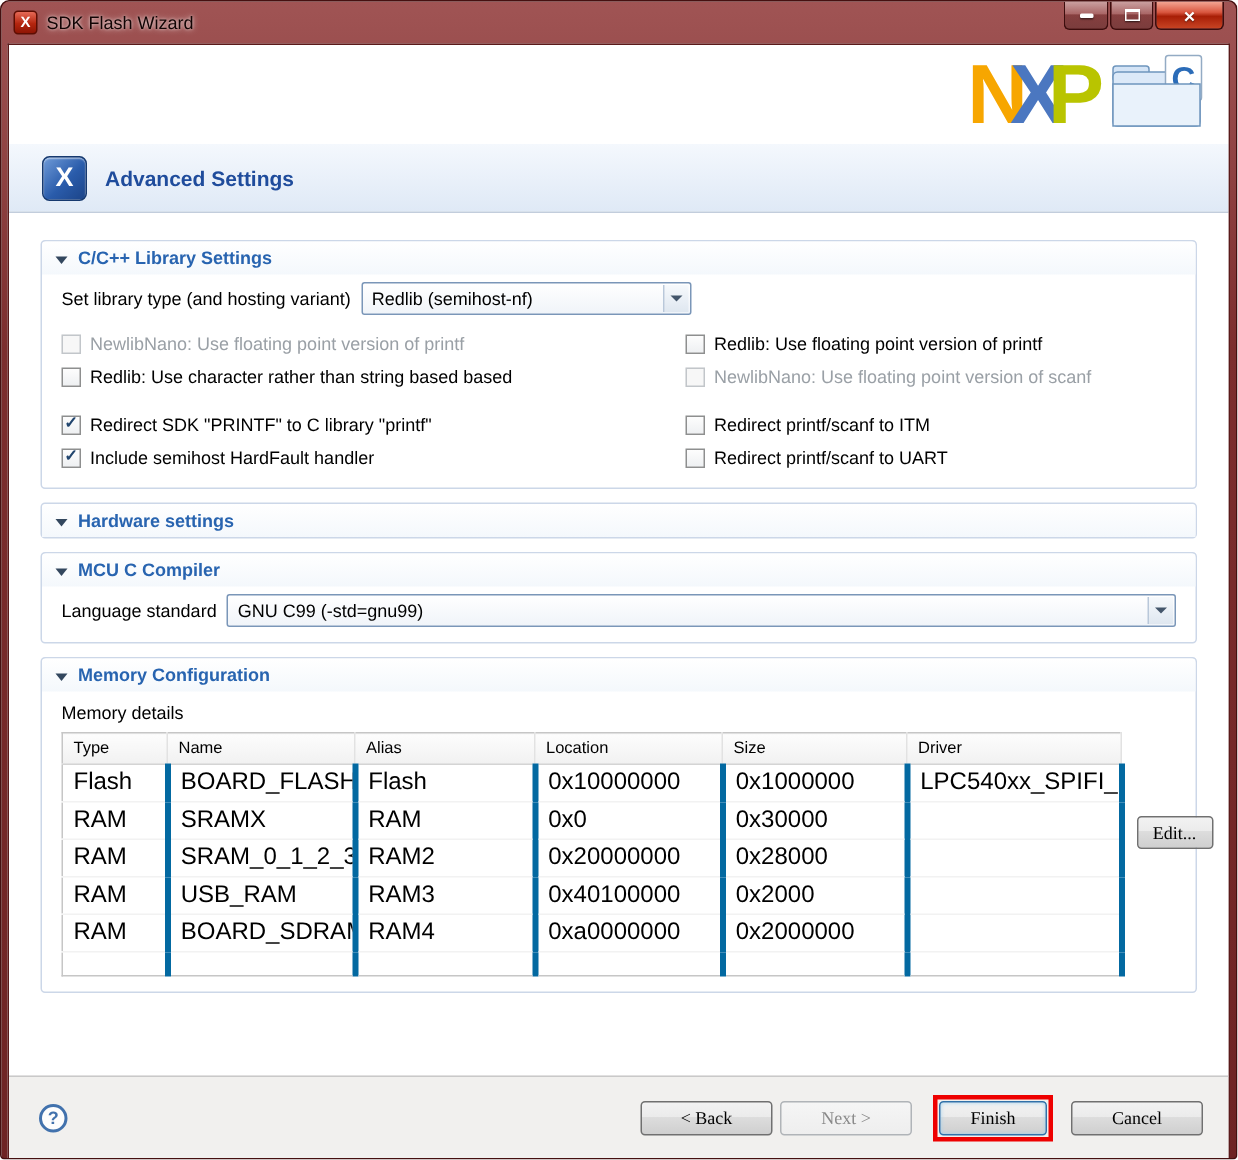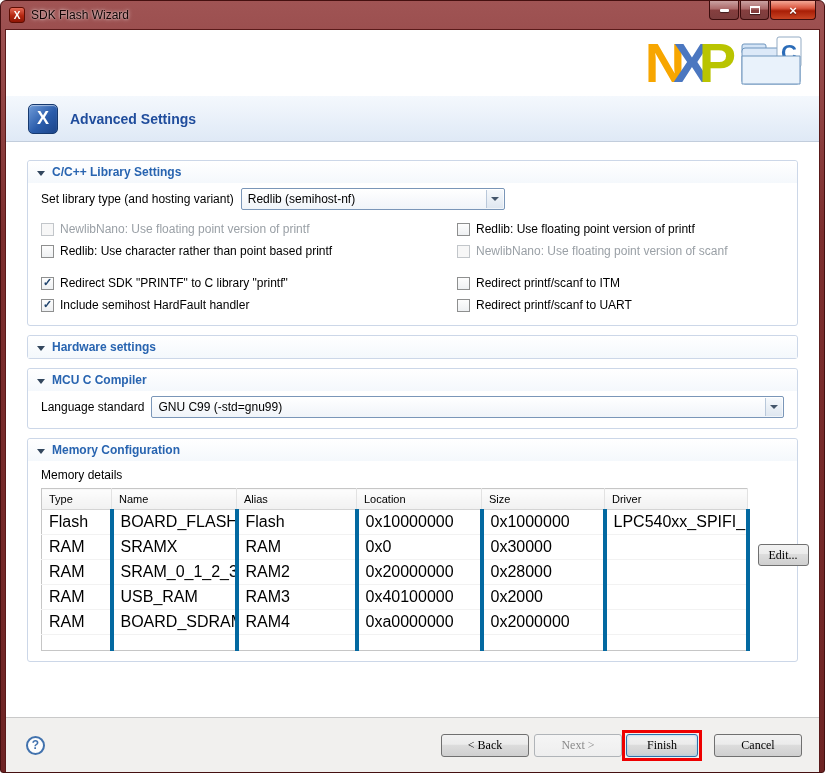--- a/index.html
+++ b/index.html
@@ -196,21 +196,21 @@
     width: 19px; height: 19px; border-radius: 50%;
     border: 2px solid #4272ad; color: #4272ad;
     font-weight: bold; font-size: 12px;
     display: flex; align-items: center; justify-content: center;
     background: #fdfdfd;
   }
   .footer .spacer { flex: 1; }
   .footer .btn { margin-left: 5px; }
   .finish-annotation {
     border: 3px solid #ee0000;
-    padding: 1px; 
+    padding: 1px; margin-left: 14px;
     display: inline-flex;
   }
   .finish-annotation .btn { margin-left: 0; min-width: 72px; }
   .cancel-gap { margin-left: 12px !important; }
 </style>
 </head>
 <body>
 
 <div class="window">
 
@@ -257,21 +257,21 @@
     <div class="content">
 
       <div class="section">
         <div class="section-header">
           <span class="twistie"></span>
           <span class="section-title">C/C++ Library Settings</span>
         </div>
         <div class="section-body">
           <div class="row combo-row">
             <label>Set library type (and hosting variant)</label>
-            <div class="combo" style="width:264px">
+            <div class="combo" style="width:220px">
               <span>Redlib (semihost-nf)</span>
               <span class="combo-arrow-box"></span>
             </div>
           </div>
           <div class="cb-grid">
             <label class="cb-item disabled">
               <span class="cb">
                   <span class="mark"></span>
                 </span>
               <span class="cb-label">NewlibNano: Use floating point version of printf</span>
@@ -279,21 +279,21 @@
             <label class="cb-item">
               <span class="cb">
                   <span class="mark"></span>
                 </span>
               <span class="cb-label">Redlib: Use floating point version of printf</span>
             </label>
             <label class="cb-item">
               <span class="cb">
                   <span class="mark"></span>
                 </span>
-              <span class="cb-label">Redlib: Use character rather than point based printf</span>
+              <span class="cb-label">Redlib: Use character rather than string based based</span>
             </label>
             <label class="cb-item disabled">
               <span class="cb">
                   <span class="mark"></span>
                 </span>
               <span class="cb-label">NewlibNano: Use floating point version of scanf</span>
             </label>
             <div class="cb-spacer"></div>
             <label class="cb-item checked">
               <span class="cb">

